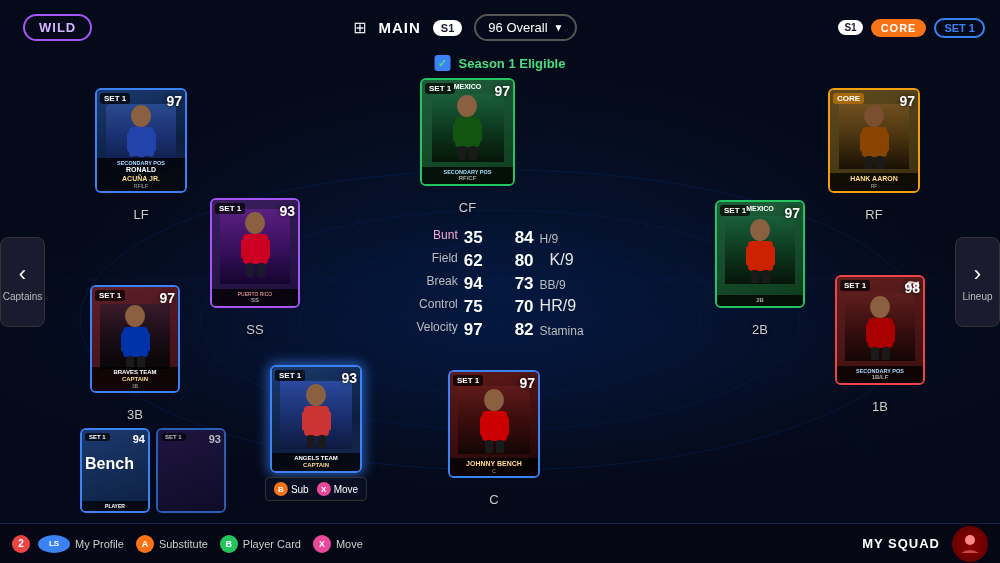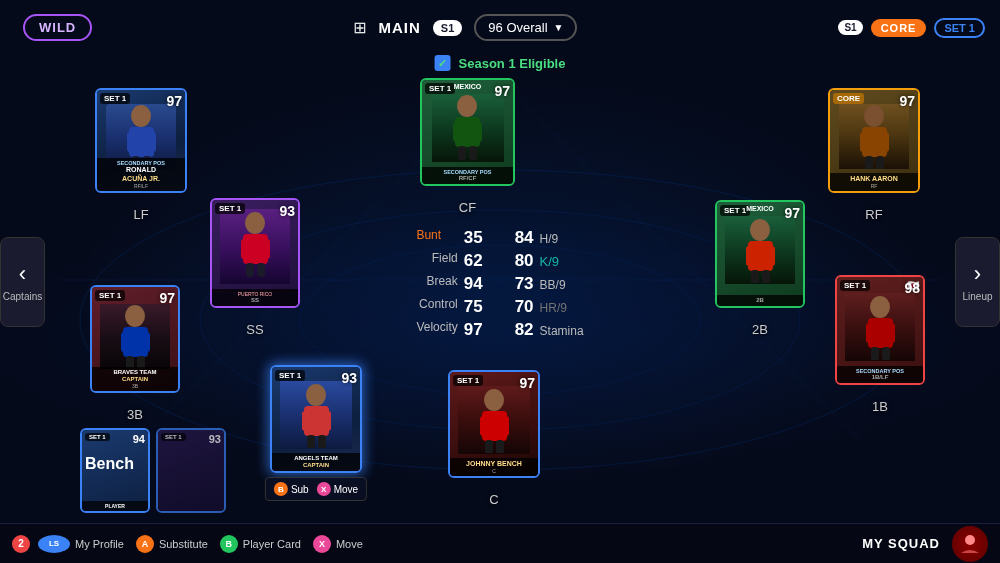--- a/index.html
+++ b/index.html
@@ -741,43 +741,43 @@
       </div>
     </div>
   </div>
 
 </div>
 
 <div class="stats-center">
 
   <div style="display:grid;grid-template-columns:auto auto auto auto auto;column-gap:6px;row-gap:3px;margin-top:4px;">
 
-    <span class="stat-label-left" style="text-align:left;color:#f97316;font-size:12px;">Bunt</span>
+    <span class="stat-label-left" style="text-align:right;color:#f9a8d4;font-size:12px;">Bunt</span>
     <span style="color:#fff;font-weight:900;font-size:17px;text-align:right;">35</span>
     <span style="width:20px;"></span>
     <span style="color:#fff;font-weight:900;font-size:17px;">84</span>
     <span style="color:#bbb;font-size:12px;align-self:flex-end;padding-bottom:2px;">H/9</span>
 
     <span class="stat-label-left" style="text-align:right;color:#bbb;font-size:12px;">Field</span>
     <span style="color:#fff;font-weight:900;font-size:17px;text-align:right;">62</span>
     <span style="width:20px;"></span>
     <span style="color:#fff;font-weight:900;font-size:17px;">80</span>
-    <span style="color:#14b8a6;font-size:13px;align-self:flex-end;padding-bottom:2px;">K/9</span>
+    <span style="color:#e5e5e5;font-size:16px;align-self:flex-end;padding-bottom:2px;text-align:center;">K/9</span>
 
     <span class="stat-label-left" style="text-align:right;color:#bbb;font-size:12px;">Break</span>
     <span style="color:#fff;font-weight:900;font-size:17px;text-align:right;">94</span>
     <span style="width:20px;"></span>
     <span style="color:#fff;font-weight:900;font-size:17px;">73</span>
     <span style="color:#bbb;font-size:12px;align-self:flex-end;padding-bottom:2px;">BB/9</span>
 
     <span class="stat-label-left" style="text-align:right;color:#bbb;font-size:12px;">Control</span>
     <span style="color:#fff;font-weight:900;font-size:17px;text-align:right;">75</span>
     <span style="width:20px;"></span>
     <span style="color:#fff;font-weight:900;font-size:17px;">70</span>
-    <span style="color:#737373;font-size:12px;align-self:flex-end;padding-bottom:2px;">HR/9</span>
+    <span style="color:#e5e5e5;font-size:16px;align-self:flex-end;padding-bottom:2px;">HR/9</span>
 
     <span class="stat-label-left" style="text-align:right;color:#bbb;font-size:12px;">Velocity</span>
     <span style="color:#fff;font-weight:900;font-size:17px;text-align:right;">97</span>
     <span style="width:20px;"></span>
     <span style="color:#fff;font-weight:900;font-size:17px;">82</span>
     <span style="color:#bbb;font-size:12px;align-self:flex-end;padding-bottom:2px;">Stamina</span>
   </div>
 </div>
 
 <div class="nav-arrow left">

